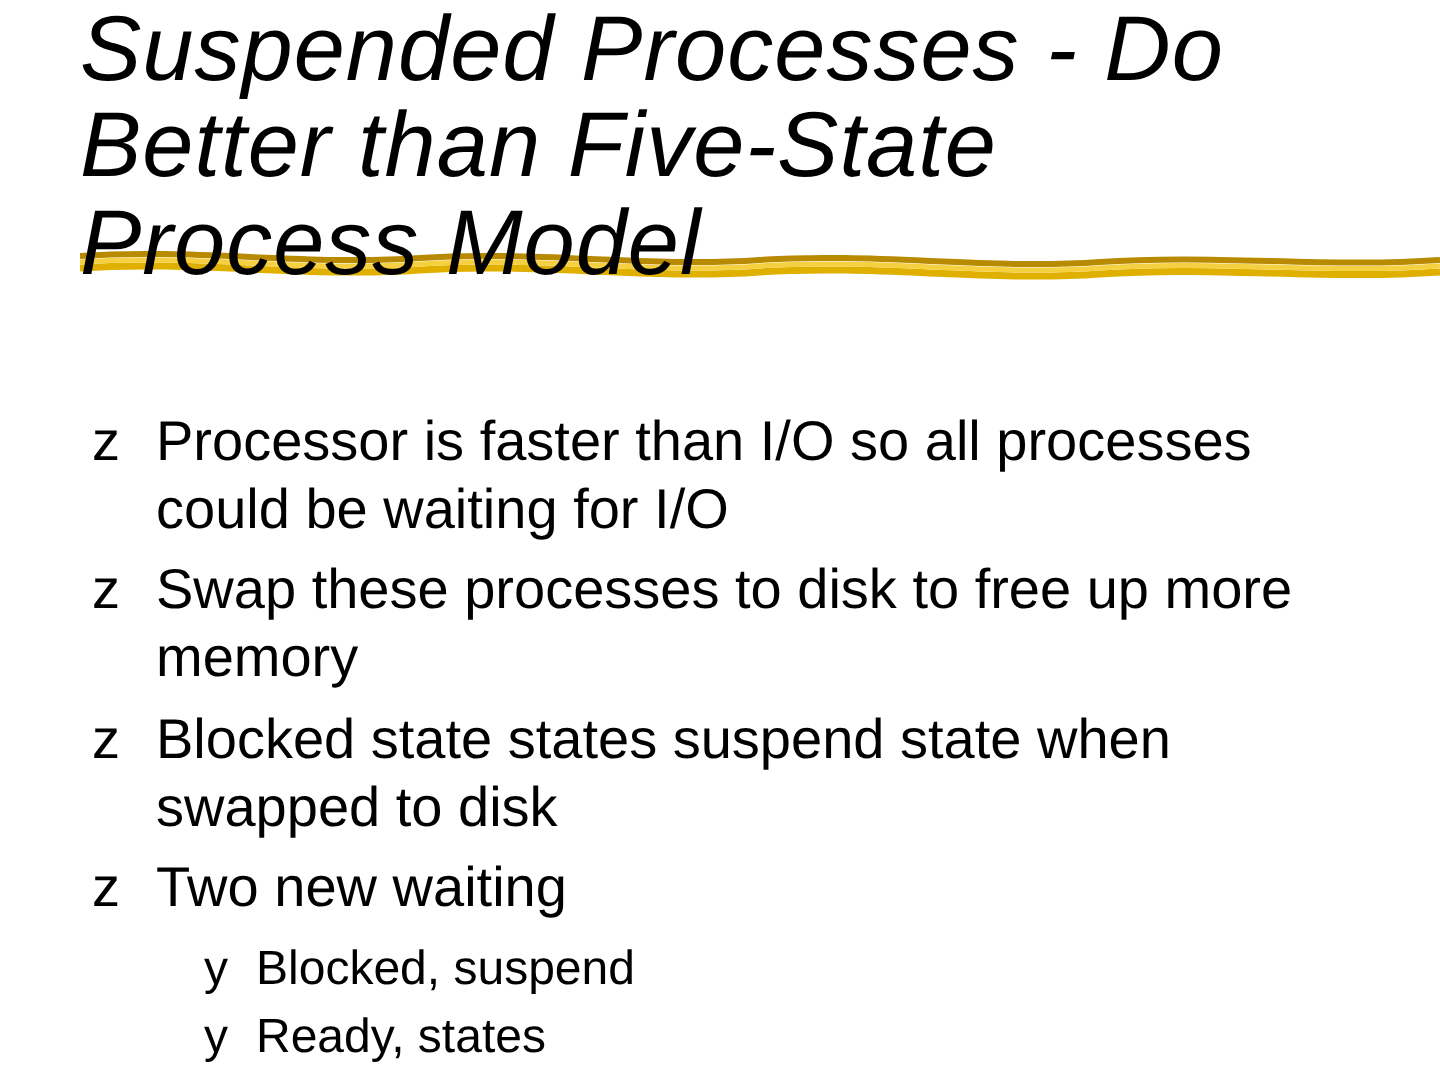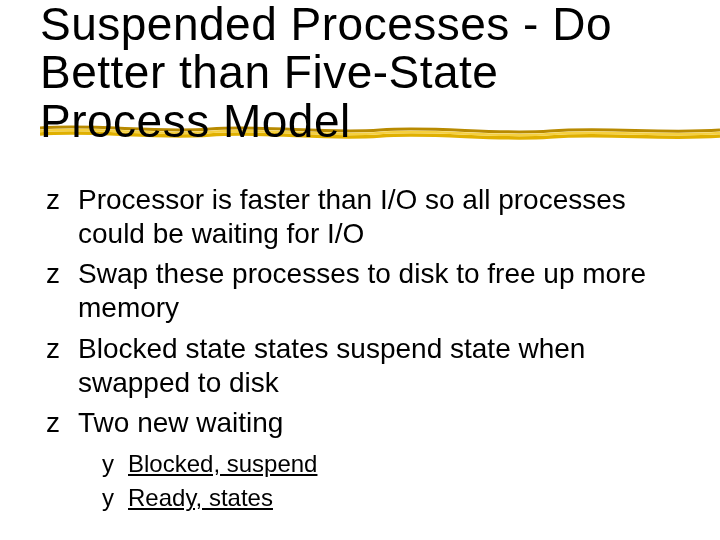--- a/index.html
+++ b/index.html
@@ -25,36 +25,37 @@
   .title {
     font-family: Impact, "Arial Black", sans-serif;
     font-weight: 400;
     font-size: 46px;
     line-height: 1.05;
     color: #000000;
     margin: 0;
     letter-spacing: 0.5px;
     position: relative;
     z-index: 2;
+    font-style: italic;
   }
   .underline {
     position: absolute;
     left: 0;
     right: -40px;
     top: 122px;
     height: 20px;
     z-index: 1;
   }
   .underline svg {
     width: 100%;
     height: 100%;
     display: block;
   }
   .body {
-    margin-top: 38px;
+    margin-top: 59px;
   }
   ul.level1 {
     list-style: none;
     margin: 0;
     padding: 0;
   }
   ul.level1 > li {
     position: relative;
     padding-left: 38px;
     font-size: 28px;
@@ -75,21 +76,20 @@
     margin: 8px 0 0 0;
     padding: 0 0 0 20px;
   }
   ul.level2 > li {
     position: relative;
     padding-left: 30px;
     font-size: 24px;
     line-height: 1.35;
     color: #000;
     margin-bottom: 2px;
-    text-decoration: underline;
   }
   ul.level2 > li::before {
     content: "y";
     position: absolute;
     left: 4px;
     top: 0;
     font-size: 24px;
     color: #000;
   }
 </style>

